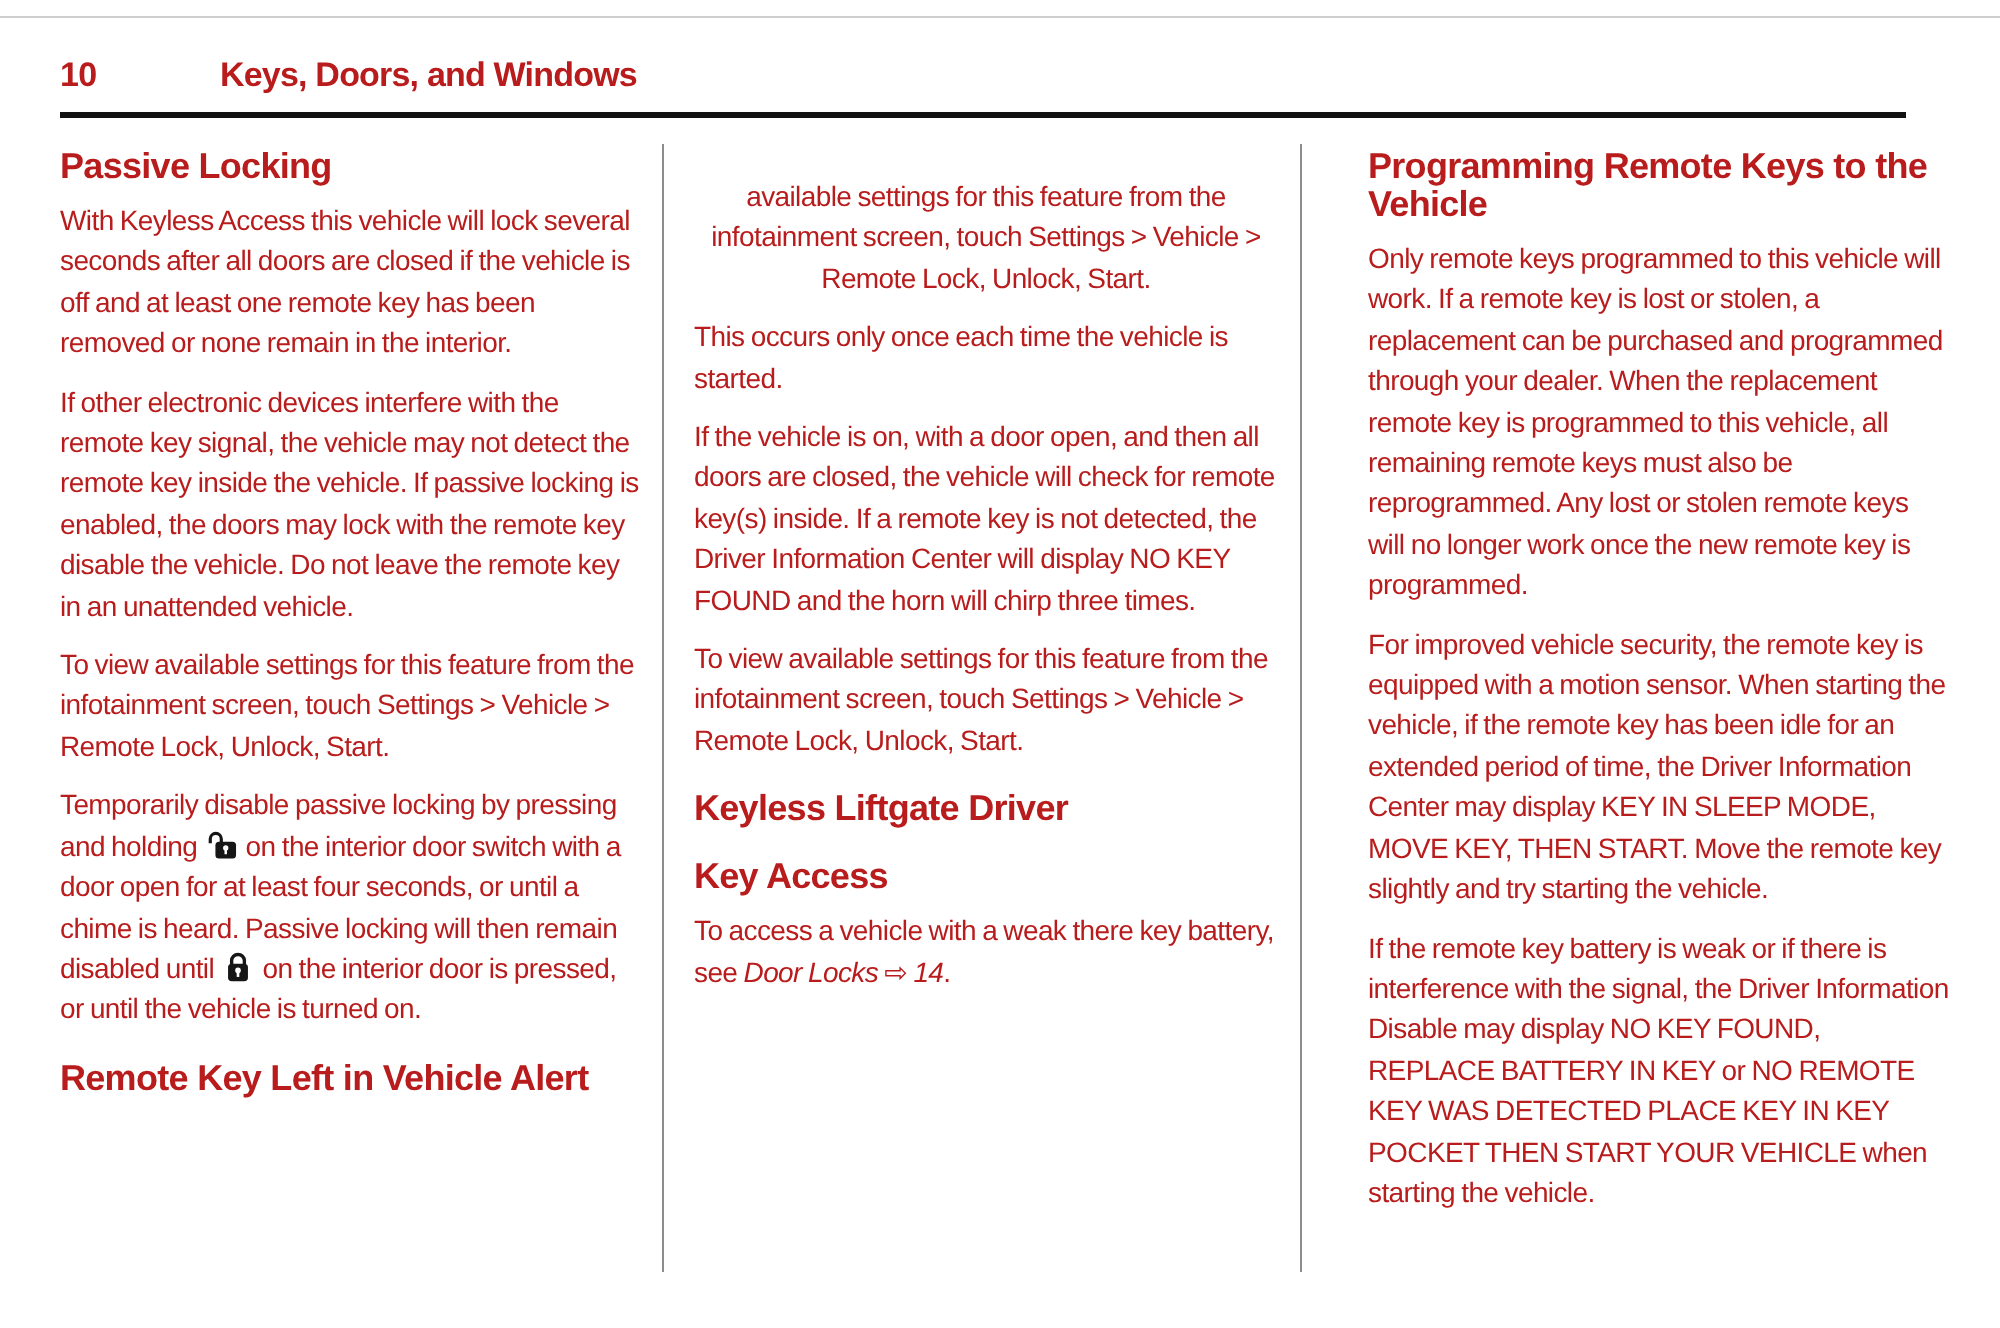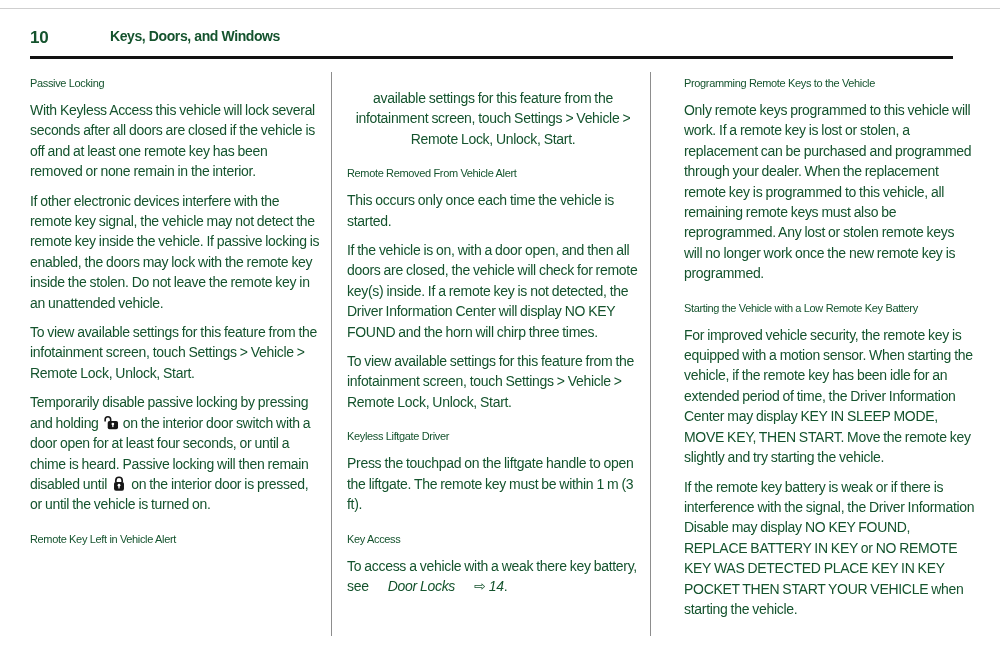--- a/index.html
+++ b/index.html
@@ -1,37 +1,37 @@
 <!DOCTYPE html>
 <html><head>
 <meta charset="utf-8">
 <style>
   html,body{margin:0;padding:0;background:#fff;}
   .page{
     position:relative;
     width:1000px;height:664px;
     background:#fff;
     font-family:"Liberation Sans","DejaVu Sans",sans-serif;
-    color:#14532d;
+    color:#b91c1c;
     overflow:hidden;
   }
   .top-edge-line{
     position:absolute;left:0;top:8px;width:1000px;height:1px;
     background:#cfcfcf;
   }
   .header{
     position:absolute;left:30px;top:28px;width:923px;height:24px;
   }
   .page-number{
     position:absolute;left:0;top:0;
     font-size:17px;font-weight:700;letter-spacing:-0.3px;
   }
   .chapter-title{
     position:absolute;left:80px;top:0;
-    font-size:14px;font-weight:700;letter-spacing:-0.4px;
+    font-size:17px;font-weight:700;letter-spacing:-0.4px;
   }
   .header-rule{
     position:absolute;left:30px;top:56px;width:923px;height:3px;
     background:#121212;
   }
   .columns{
     position:absolute;left:0;top:72px;width:1000px;height:570px;
   }
   .column{
     position:absolute;top:0;
@@ -39,32 +39,32 @@
   .col-0{left:30px;width:292px;}
   .col-1{left:347px;width:292px;}
   .col-2{left:684px;width:291px;}
   .divider{
     position:absolute;top:0;width:1px;height:564px;
     background:#8d8d8d;
   }
   .div-0{left:331px;}
   .div-1{left:650px;}
   .sec-heading{
-    font-size:11px;font-weight:400;letter-spacing:-0.35px;
+    font-size:18px;font-weight:700;letter-spacing:-0.35px;
     line-height:19px;
     margin:15px 0 7px 0;
   }
   .column .sec-heading:first-child{margin-top:2px;}
   .para{
     font-size:14px;letter-spacing:-0.3px;word-spacing:-0.5px;
     line-height:20.4px;
     margin:0 0 9px 0;
   }
   .column .para:first-child{margin-top:16px;text-align:center;}
-  .para em{font-style:italic;margin-left:16px;}
+  .para em{font-style:italic;}
   .inline-icon{
     display:inline-block;
     width:16px;height:15px;
     vertical-align:-2px;
     margin:0 1px;
   }
 </style>
 </head>
 <body>
 
@@ -74,49 +74,46 @@
   <div class="header">
     <span class="page-number">10</span>
     <span class="chapter-title">Keys, Doors, and Windows</span>
   </div>
   <div class="header-rule"></div>
 
   <div class="columns">
     <div class="column col-0">
         <h2 class="sec-heading">Passive Locking</h2>
         <p class="para"><span>With Keyless Access this vehicle will lock several seconds after all doors are closed if the vehicle is off and at least one remote key has been removed or none remain in the interior.</span></p>
-        <p class="para"><span>If other electronic devices interfere with the remote key signal, the vehicle may not detect the remote key inside the vehicle. If passive locking is enabled, the doors may lock with the remote key inside the stolen. Do not leave the remote key in an unattended vehicle.</span></p>
+        <p class="para"><span>If other electronic devices interfere with the remote key signal, the vehicle may not detect the remote key inside the vehicle. If passive locking is enabled, the doors may lock with the remote key disable the vehicle. Do not leave the remote key in an unattended vehicle.</span></p>
         <p class="para"><span>To view available settings for this feature from the infotainment screen, touch Settings &gt; Vehicle &gt; Remote Lock, Unlock, Start.</span></p>
         <p class="para"><span>Temporarily disable passive locking by pressing and holding </span><svg class="inline-icon" viewBox="0 0 18 16" xmlns="http://www.w3.org/2000/svg">
     <path d="M2.4 7.0 V4.6 A3.1 3.1 0 0 1 8.6 4.6 V6.4" fill="none" stroke="#161616" stroke-width="1.8"></path>
     <rect x="5.3" y="6.2" width="11.6" height="9.4" rx="2" fill="#161616"></rect>
     <circle cx="11.1" cy="9.7" r="1.5" fill="#ffffff"></circle>
     <rect x="10.4" y="10.2" width="1.4" height="3.0" fill="#ffffff"></rect>
   </svg><span> on the interior door switch with a door open for at least four seconds, or until a chime is heard. Passive locking will then remain disabled until </span><svg class="inline-icon" viewBox="0 0 16 16" xmlns="http://www.w3.org/2000/svg">
     <path d="M4.6 6.6 V4.7 A3.4 3.4 0 0 1 11.4 4.7 V6.6" fill="none" stroke="#161616" stroke-width="1.8"></path>
     <rect x="2.7" y="6.3" width="10.6" height="9.3" rx="2" fill="#161616"></rect>
     <circle cx="8" cy="9.8" r="1.5" fill="#ffffff"></circle>
     <rect x="7.3" y="10.3" width="1.4" height="3.0" fill="#ffffff"></rect>
   </svg><span> on the interior door is pressed, or until the vehicle is turned on.</span></p>
         <h2 class="sec-heading">Remote Key Left in Vehicle Alert</h2>
       </div>
     <div class="divider div-0"></div>
     <div class="column col-1">
         <p class="para"><span>available settings for this feature from the infotainment screen, touch Settings &gt; Vehicle &gt; Remote Lock, Unlock, Start.</span></p>
-        <h2 class="sec-heading">Remote Removed From Vehicle Alert</h2>
         <p class="para"><span>This occurs only once each time the vehicle is started.</span></p>
         <p class="para"><span>If the vehicle is on, with a door open, and then all doors are closed, the vehicle will check for remote key(s) inside. If a remote key is not detected, the Driver Information Center will display NO KEY FOUND and the horn will chirp three times.</span></p>
         <p class="para"><span>To view available settings for this feature from the infotainment screen, touch Settings &gt; Vehicle &gt; Remote Lock, Unlock, Start.</span></p>
         <h2 class="sec-heading">Keyless Liftgate Driver</h2>
-        <p class="para"><span>Press the touchpad on the liftgate handle to open the liftgate. The remote key must be within 1 m (3 ft).</span></p>
         <h2 class="sec-heading">Key Access</h2>
         <p class="para"><span>To access a vehicle with a weak there key battery, see </span><em>Door Locks</em><em> ⇨ 14</em><span>.</span></p>
       </div>
     <div class="divider div-1"></div>
     <div class="column col-2">
         <h2 class="sec-heading">Programming Remote Keys to the Vehicle</h2>
         <p class="para"><span>Only remote keys programmed to this vehicle will work. If a remote key is lost or stolen, a replacement can be purchased and programmed through your dealer. When the replacement remote key is programmed to this vehicle, all remaining remote keys must also be reprogrammed. Any lost or stolen remote keys will no longer work once the new remote key is programmed.</span></p>
-        <h2 class="sec-heading">Starting the Vehicle with a Low Remote Key Battery</h2>
         <p class="para"><span>For improved vehicle security, the remote key is equipped with a motion sensor. When starting the vehicle, if the remote key has been idle for an extended period of time, the Driver Information Center may display KEY IN SLEEP MODE, MOVE KEY, THEN START. Move the remote key slightly and try starting the vehicle.</span></p>
         <p class="para"><span>If the remote key battery is weak or if there is interference with the signal, the Driver Information Disable may display NO KEY FOUND, REPLACE BATTERY IN KEY or NO REMOTE KEY WAS DETECTED PLACE KEY IN KEY POCKET THEN START YOUR VEHICLE when starting the vehicle.</span></p>
       </div>
   </div>
 </div>
 
 </body></html>

